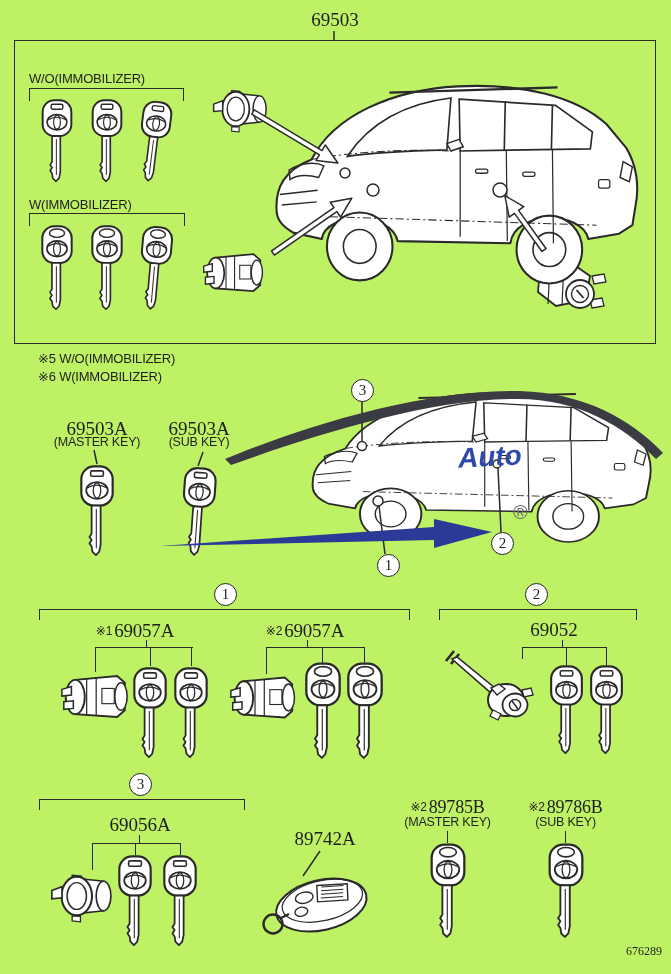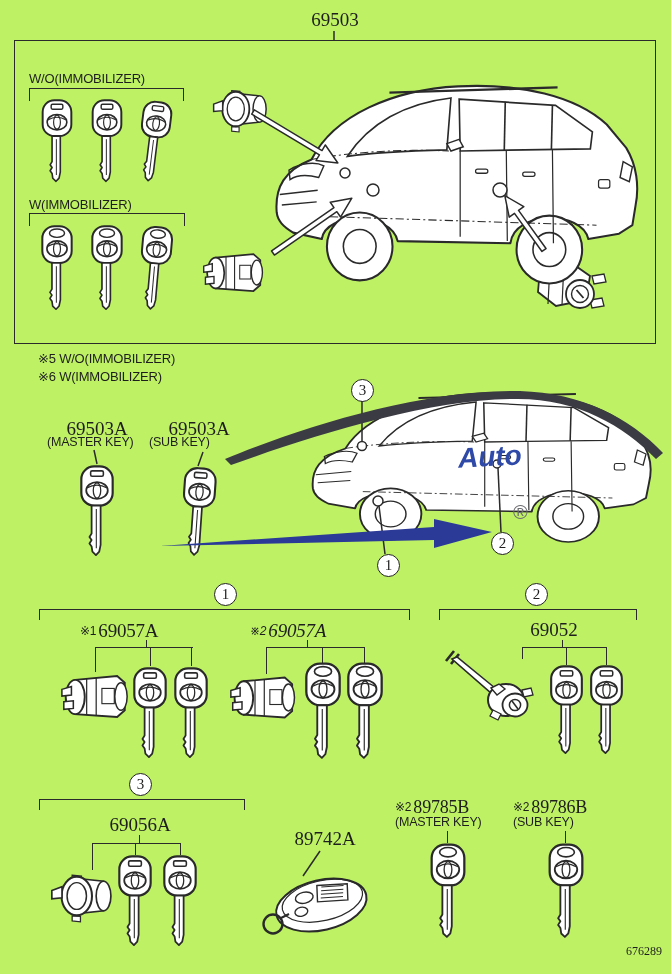--- a/index.html
+++ b/index.html
@@ -1,21 +1,21 @@
 <!DOCTYPE html>
 <html><head>
 <meta charset="utf-8">
 <style>
   html,body{margin:0;padding:0;background:#fff;}
   #canvas{position:relative;width:671px;height:974px;background:#bef264;overflow:hidden;
           font-family:"Liberation Sans","DejaVu Sans",sans-serif;color:#1e1e1e;}
   .pn{position:absolute;font-family:"Liberation Serif","DejaVu Serif",serif;font-size:19px;
       text-align:center;white-space:nowrap;z-index:4;}
   .lbl{position:absolute;font-size:13px;white-space:nowrap;z-index:4;letter-spacing:-0.2px;}
-  .ctr{}
+  .ctr{text-align:center;}
   .num{font-family:"Liberation Serif","DejaVu Serif",serif;font-size:19px;}
   .pre{font-size:12px;vertical-align:2px;margin-right:2px;}
   .vl{position:absolute;width:0;border-left:1.5px solid #2a2a2a;z-index:2;}
   .hl{position:absolute;height:0;border-top:1.5px solid #2a2a2a;z-index:2;}
   .brk{position:absolute;border:1.5px solid #2a2a2a;border-bottom:none;z-index:2;}
   .box{position:absolute;border:1.7px solid #2a2a2a;z-index:0;}
   .callout{position:absolute;width:21px;height:21px;border:1.6px solid #222;border-radius:50%;
            background:#fff;font-family:"Liberation Serif","DejaVu Serif",serif;font-size:15px;
            line-height:21px;text-align:center;z-index:2;}
   .part{position:absolute;z-index:1;}
@@ -235,21 +235,21 @@
   <svg class="part" style="left:60px;top:670px" width="80" height="54">
       <use href="#cyl-ign"></use>
     </svg>
   <svg class="part" style="left:130px;top:666px" width="40" height="94">
       <use href="#key-a"></use>
     </svg>
   <svg class="part" style="left:171px;top:666px" width="40" height="94">
       <use href="#key-a"></use>
     </svg>
 
-  <div class="lbl ctr" style="left:250px;top:620px;width:110px;font-style:italic;"><span class="pre">※2</span><span class="num">69057A</span></div>
+  <div class="lbl ctr" style="left:250px;top:620px;width:110px;"><span class="pre">※2</span><span class="num">69057A</span></div>
   <div class="vl" style="left:307px;top:640px;height:7px;"></div>
   <div class="hl" style="left:266px;top:647px;width:99px;"></div>
   <div class="vl" style="left:266px;top:647px;height:27px;"></div>
   <div class="vl" style="left:322px;top:647px;height:16px;"></div>
   <div class="vl" style="left:364px;top:647px;height:16px;"></div>
   <svg class="part" style="left:229px;top:672px" width="78" height="52">
       <use href="#cyl-ign"></use>
     </svg>
   <svg class="part" style="left:302px;top:661px" width="42" height="100">
       <use href="#key-b"></use>

